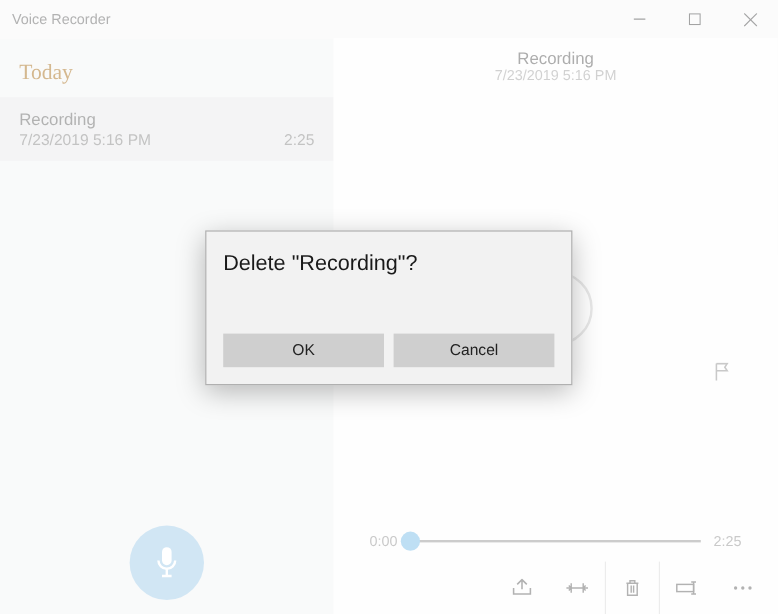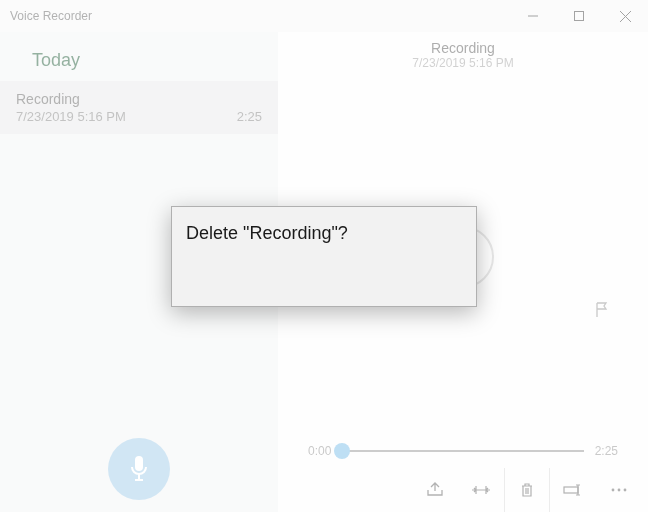--- a/index.html
+++ b/index.html
@@ -5,21 +5,21 @@
   * { box-sizing: border-box; margin: 0; padding: 0; font-family: "Segoe UI", sans-serif; }
   html, body { width: 648px; height: 512px; overflow: hidden; }
   .window { width: 648px; height: 512px; background: #fdfdfd; display: flex; flex-direction: column; position: relative; }
   .titlebar { height: 32px; display: flex; align-items: center; padding-left: 10px; background: #f5f6f7; position: relative; }
   .titlebar-title { font-size: 12px; color: #555; }
   .win-controls { position: absolute; right: 0; top: 0; height: 32px; display: flex; }
   .win-btn { width: 46px; height: 32px; display: flex; align-items: center; justify-content: center; color: #333; font-size: 12px; }
   .win-btn svg { stroke: #333; }
   .body { flex: 1; display: flex; min-height: 0; }
   .sidebar { width: 278px; background: #f2f3f4; display: flex; flex-direction: column; position: relative; }
-  .section-header { font-size: 18px; color: #14532d; padding: 18px 32px 10px; font-weight: 400; }
+  .section-header { font-size: 18px; color: #a16207; padding: 18px 16px 10px; font-weight: 400; font-family: Liberation Serif, serif; }
   .rec-item { padding: 10px 16px; background: #e6e7e8; display: flex; flex-direction: column; gap: 2px; position: relative; }
   .rec-item .name { font-size: 14px; color: #555; }
   .rec-item .row2 { display: flex; justify-content: space-between; font-size: 13px; color: #7a7a7a; }
   .record-fab { position: absolute; bottom: 12px; left: 50%; transform: translateX(-50%); width: 62px; height: 62px; border-radius: 50%; background: #9ac8e6; display: flex; align-items: center; justify-content: center; }
   .record-fab svg { fill: #fff; }
   .main { flex: 1; background: #fdfdfd; display: flex; flex-direction: column; position: relative; }
   .main-header { text-align: center; padding-top: 8px; }
   .main-header .title { font-size: 14px; color: #4a4a4a; }
   .main-header .subtitle { font-size: 12px; color: #9a9a9a; }
   .play-area { flex: 1; display: flex; align-items: center; justify-content: center; position: relative; }
@@ -144,16 +144,20 @@
           </svg>
         </div>
       </div>
     </div>
 
   </div>
 
   <div class="overlay">
     <div class="dialog">
       <div class="dialog-title">Delete "Recording"?</div>
+      <div class="dialog-buttons">
+        <button class="dlg-btn">OK</button>
+        <button class="dlg-btn">Cancel</button>
+      </div>
     </div>
   </div>
 
 </div>
 
 </body></html>

